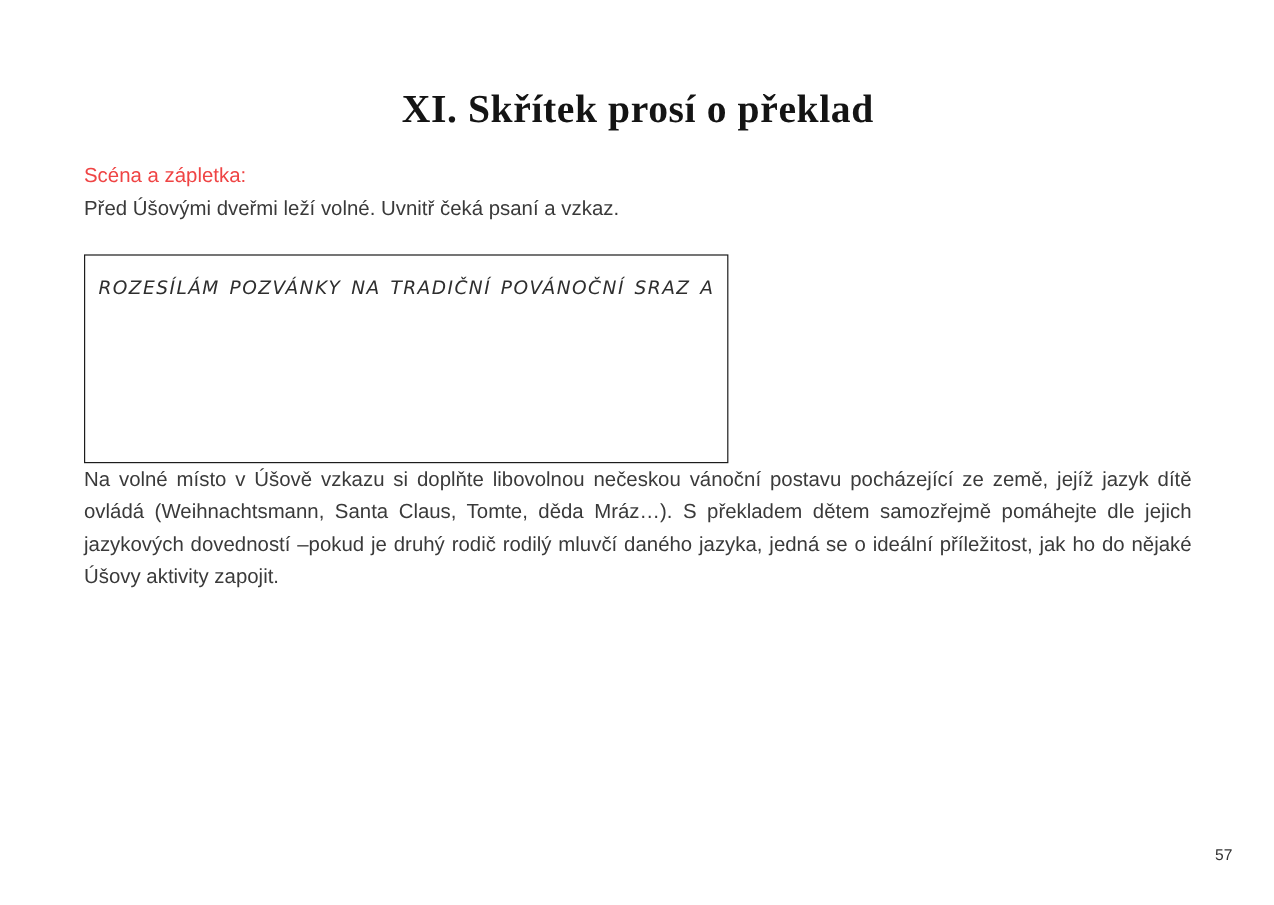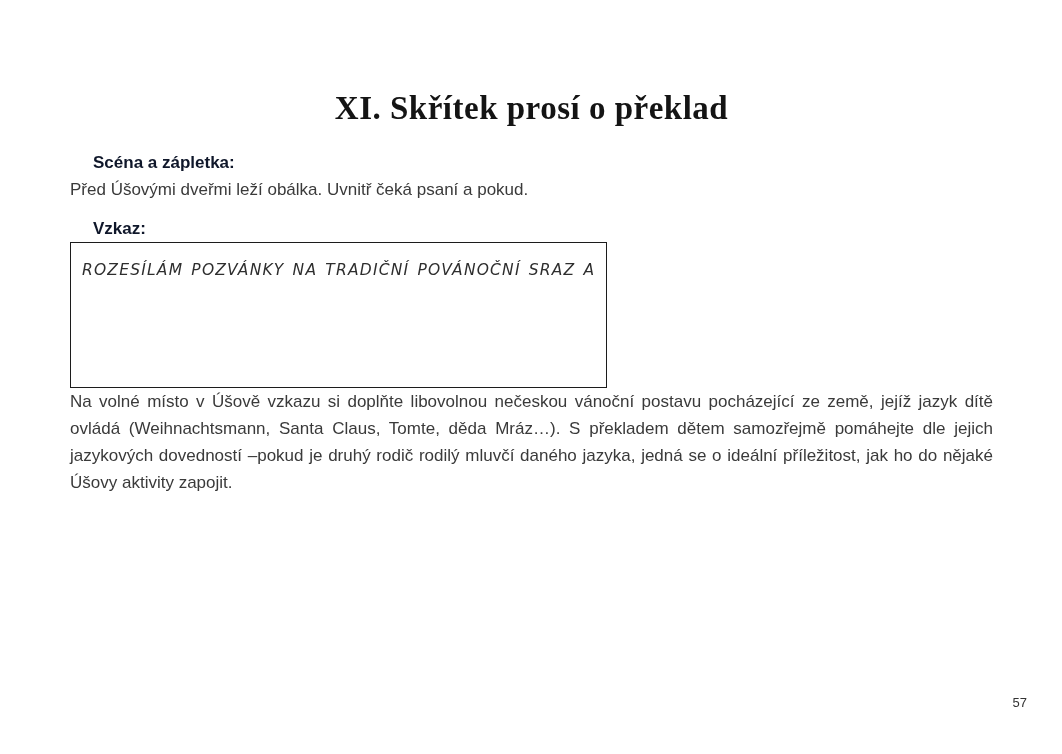--- a/index.html
+++ b/index.html
@@ -13,55 +13,54 @@
     width: 1062px;
     height: 754px;
     background: #ffffff;
     overflow: hidden;
     font-family: "Liberation Sans", sans-serif;
     color: #383838;
   }
   .content {
     position: absolute;
     left: 70px;
-    top: 16px;
+    top: 0;
     width: 923px;
   }
   .title {
     margin: 0;
     padding-top: 74px;
     text-align: center;
     font-family: "Liberation Serif", serif;
     font-weight: 700;
     font-size: 33px;
     line-height: 36px;
     letter-spacing: 0.5px;
     color: #141414;
   }
   p { margin: 0; }
   .heading {
-    font-weight: 700;
+    font-weight: 400;
     font-size: 17px;
     line-height: 27px;
-    color: #0f172a;
-    margin-left: 23px;
+    color: #ef4444;
   }
   .body-text {
     font-size: 17px;
     line-height: 27px;
     color: #3a3a3a;
   }
   .scene-heading { margin-top: 23px; }
   .message-heading { margin-top: 12px; }
   .note-heading { margin-top: 28px; }
   .note-body { text-align: justify; }
   .message-box {
-    margin-top: 0;
+    margin-top: 25px;
     width: 537px;
-    height: 146px;
+    height: 174px;
     box-sizing: border-box;
     border: 1.5px solid #1c1c1c;
     padding: 17px 14px 0 11px;
   }
   .hw {
     font-family: "DejaVu Sans", sans-serif;
     font-style: italic;
     font-size: 15.5px;
     line-height: 20px;
     letter-spacing: 1.2px;
@@ -75,38 +74,37 @@
     display: inline-block;
     width: 158px;
     height: 13px;
     margin-left: 8px;
     border-bottom: 1.6px solid #2e2e2e;
     vertical-align: baseline;
   }
   .page-number {
     position: absolute;
     right: 35px;
-    bottom: 45px;
+    bottom: 35px;
     font-size: 13px;
     line-height: 13px;
     color: #333333;
   }
 </style>
 </head>
 <body>
 
 <div class="page">
   <div class="content">
 
     <h1 class="title">XI. Skřítek prosí o překlad</h1>
 
     <p class="heading scene-heading">Scéna a zápletka:</p>
-    <p class="body-text">Před Úšovými dveřmi leží obálka. Uvnitř čeká psaní a pokud.</p>
+    <p class="body-text">Před Úšovými dveřmi leží volné. Uvnitř čeká psaní a vzkaz.</p>
 
-    <p class="heading message-heading">Vzkaz:</p>
 
     <div class="message-box">
       <p class="hw">ROZESÍLÁM POZVÁNKY NA TRADIČNÍ POVÁNOČNÍ SRAZ A</p>
     </div>
 
     <p class="body-text note-body">Na volné místo v Úšově vzkazu si doplňte libovolnou nečeskou vánoční postavu pocházející ze země, jejíž jazyk dítě ovládá (Weihnachtsmann, Santa Claus, Tomte, děda Mráz…). S překladem dětem samozřejmě pomáhejte dle jejich jazykových dovedností –pokud je druhý rodič rodilý mluvčí daného jazyka, jedná se o ideální příležitost, jak ho do nějaké Úšovy aktivity zapojit.</p>
 
   </div>
 
   <div class="page-number">57</div>

